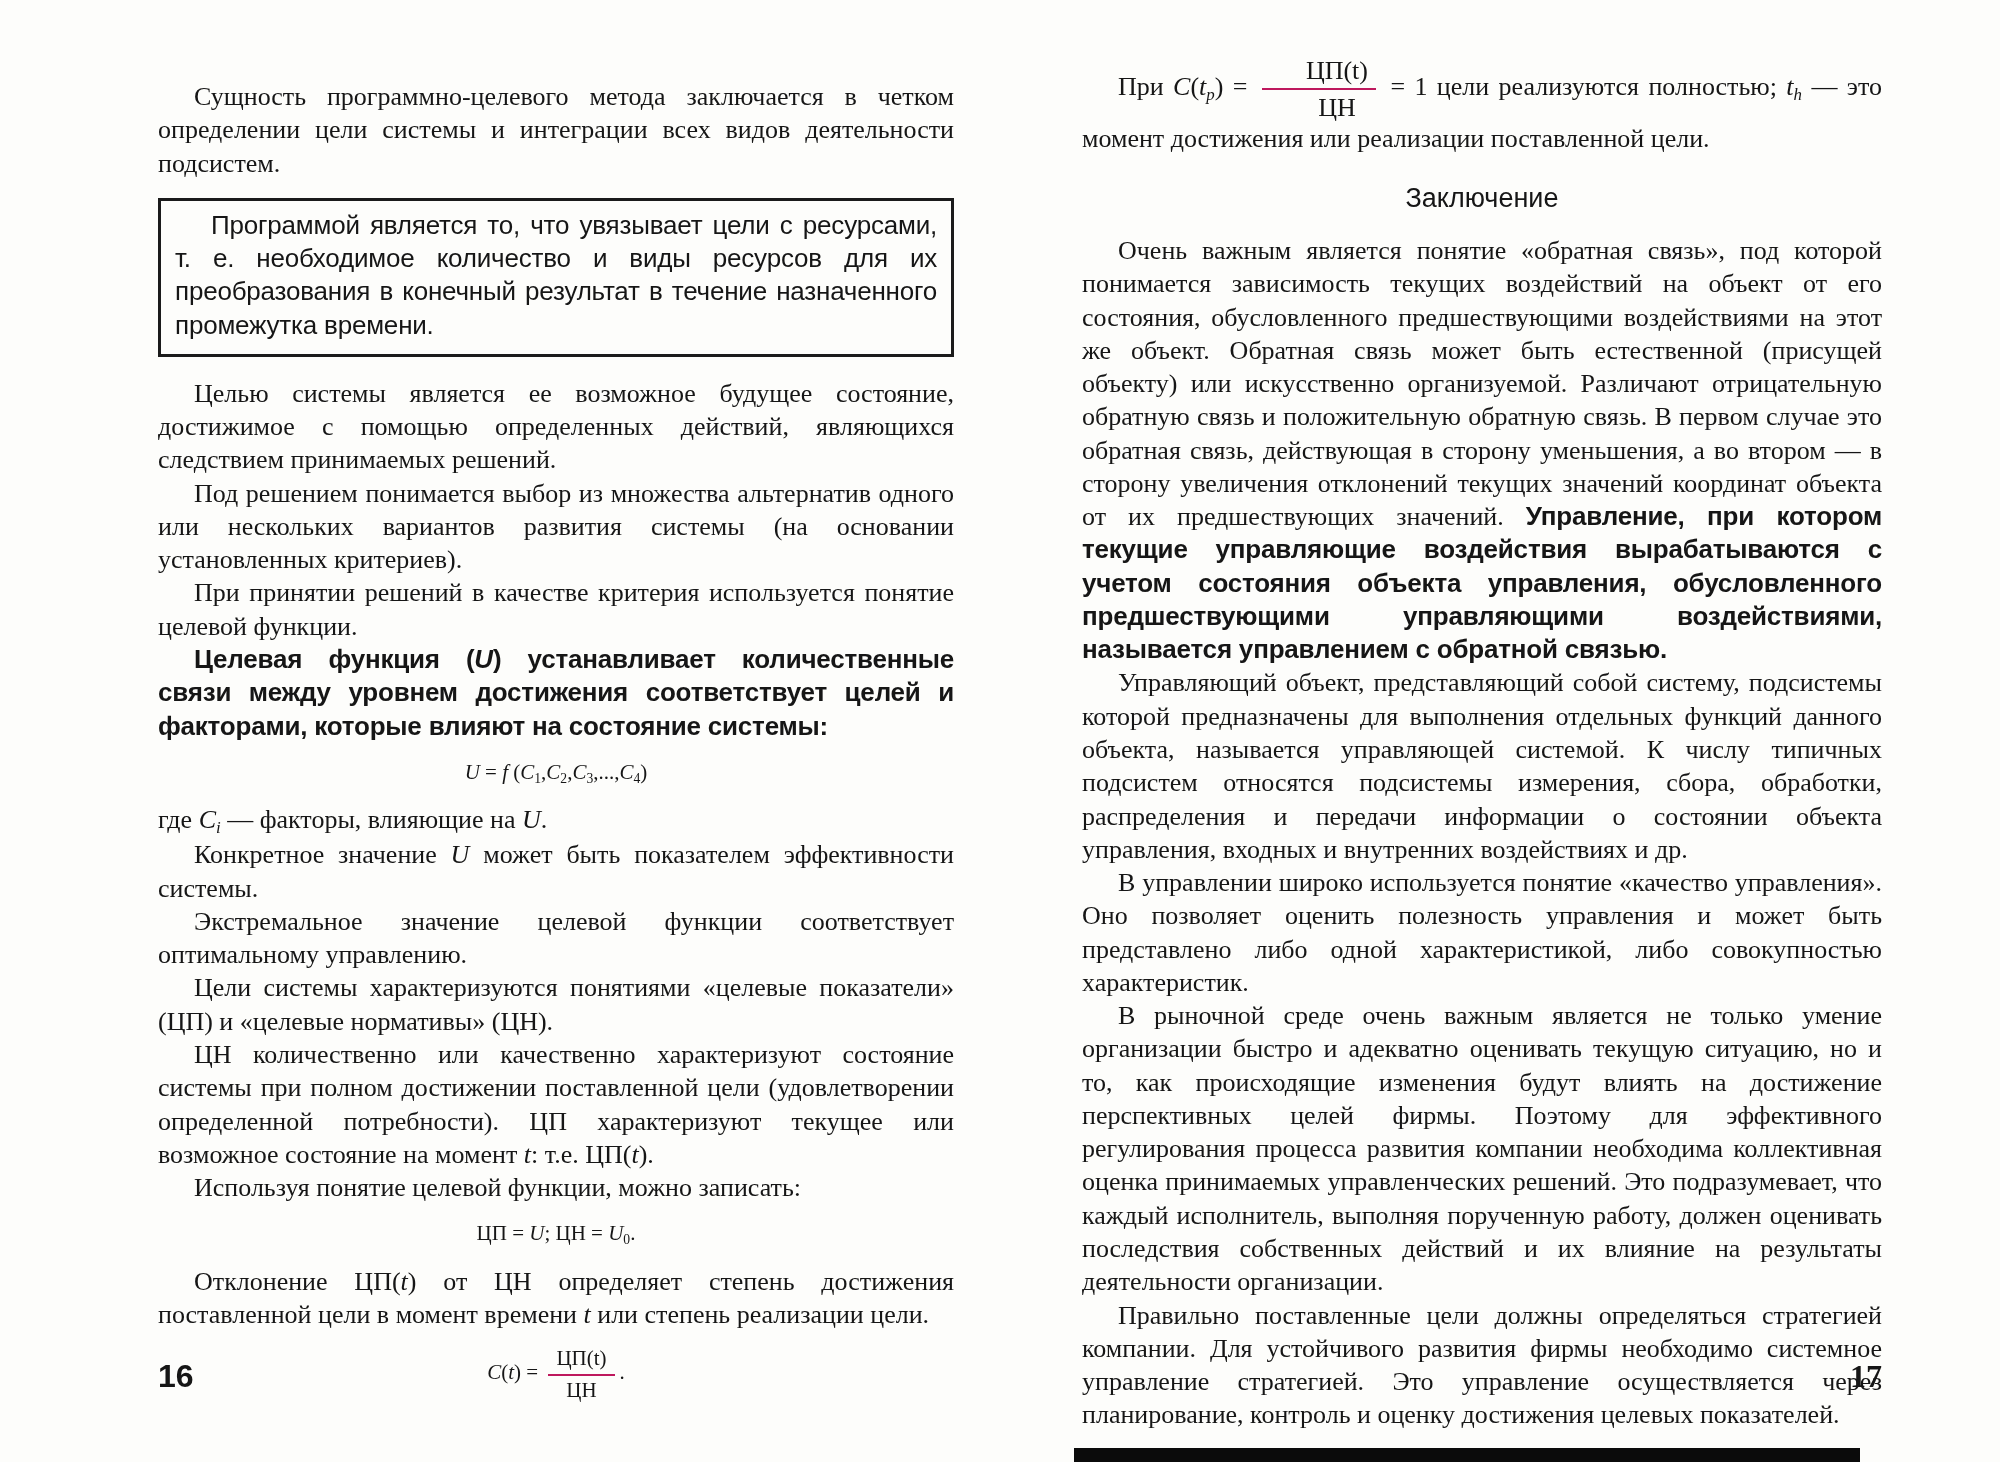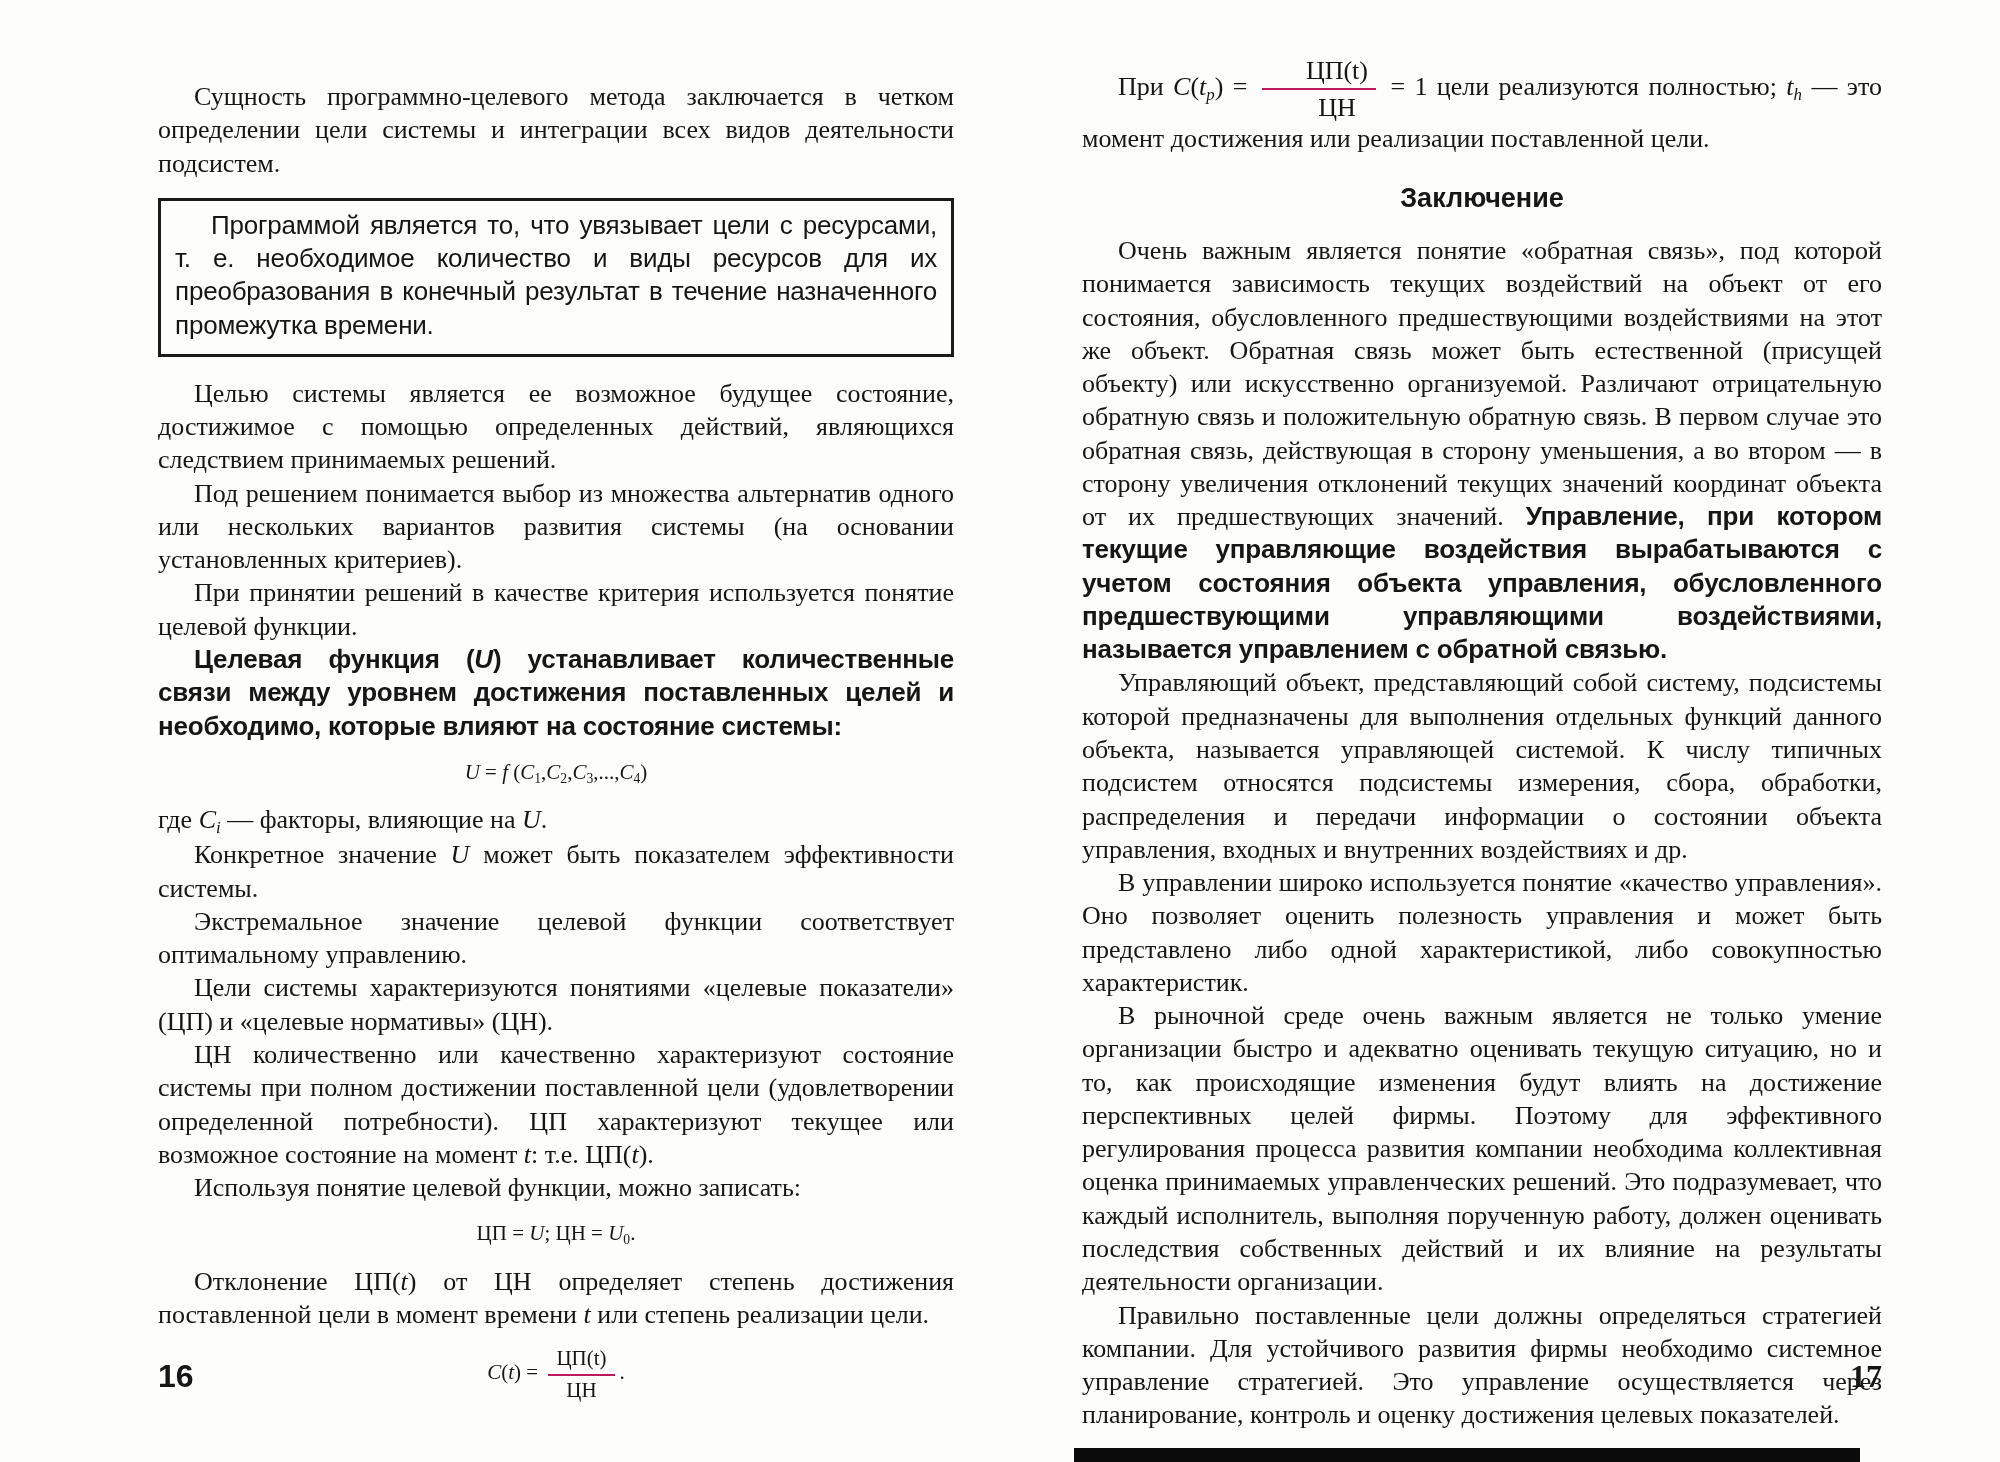--- a/index.html
+++ b/index.html
@@ -34,21 +34,21 @@
     text-align:justify;
     letter-spacing:-0.2px;
   }
   .formula{
     text-align:center;
     margin:16px 0;
     font-size:21px;
   }
   .heading{
     font-family:"Liberation Sans", sans-serif;
-    font-weight:bold;
+    font-weight:normal;
     font-size:27px;
     text-align:center;
     margin:26px 0 18px;
   }
   .frac{
     display:inline-block;
     vertical-align:middle;
     text-align:center;
     line-height:1.12;
     margin:0 5px;
@@ -76,21 +76,21 @@
 
 <div class="spread">
   <div class="col col-left">
       <p class="para indent"><span>Сущность программно-целевого метода заключается в четком определении цели системы и интеграции всех видов деятельности подсистем.</span></p>
       <div class="box">
         <p><span>Программой является то, что увязывает цели с ресурсами, т. е. необходимое количество и виды ресурсов для их преобразования в конечный результат в течение назначенного промежутка времени.</span></p>
       </div>
       <p class="para indent"><span>Целью системы является ее возможное будущее состояние, достижимое с помощью определенных действий, являющихся следствием принимаемых решений.</span></p>
       <p class="para indent"><span>Под решением понимается выбор из множества альтернатив одного или нескольких вариантов развития системы (на основании установленных критериев).</span></p>
       <p class="para indent"><span>При принятии решений в качестве критерия используется понятие целевой функции.</span></p>
-      <p class="para indent"><span class="b sans">Целевая функция (</span><span class="b i sans">U</span><span class="b sans">) устанавливает количественные связи между уровнем достижения поставленных целей и необходимо, которые влияют на состояние системы:</span></p>
+      <p class="para indent"><span class="b sans">Целевая функция (</span><span class="b i sans">U</span><span class="b sans">) устанавливает количественные связи между уровнем достижения соответствует целей и факторами, которые влияют на состояние системы:</span></p>
       <div class="formula"><span class="i">U</span><span> = </span><span class="i">f</span><span> (</span><span class="i">C</span><span class="sub">1</span><span>,</span><span class="i">C</span><span class="sub">2</span><span>,</span><span class="i">C</span><span class="sub">3</span><span>,...,</span><span class="i">C</span><span class="sub">4</span><span>)</span></div>
       <p class="para"><span>где </span><span class="i">C</span><span class="i sub">i</span><span> — факторы, влияющие на </span><span class="i">U</span><span>.</span></p>
       <p class="para indent"><span>Конкретное значение </span><span class="i">U</span><span> может быть показателем эффективности системы.</span></p>
       <p class="para indent"><span>Экстремальное значение целевой функции соответствует оптимальному управлению.</span></p>
       <p class="para indent"><span>Цели системы характеризуются понятиями «целевые показатели» (ЦП) и «целевые нормативы» (ЦН).</span></p>
       <p class="para indent"><span>ЦН количественно или качественно характеризуют состояние системы при полном достижении поставленной цели (удовлетворении определенной потребности). ЦП характеризуют текущее или возможное состояние на момент </span><span class="i">t</span><span>: т.е. ЦП(</span><span class="i">t</span><span>).</span></p>
       <p class="para indent"><span>Используя понятие целевой функции, можно записать:</span></p>
       <div class="formula"><span>ЦП = </span><span class="i">U</span><span>; ЦН = </span><span class="i">U</span><span class="sub">0</span><span>.</span></div>
       <p class="para indent"><span>Отклонение ЦП(</span><span class="i">t</span><span>) от ЦН определяет степень достижения поставленной цели в момент времени </span><span class="i">t</span><span> или степень реализации цели.</span></p>
       <div class="formula"><span class="i">C</span><span>(</span><span class="i">t</span><span>) = </span><span class="frac"><span class="num">ЦП(t)</span><span class="den">ЦН</span></span><span>.</span></div>

